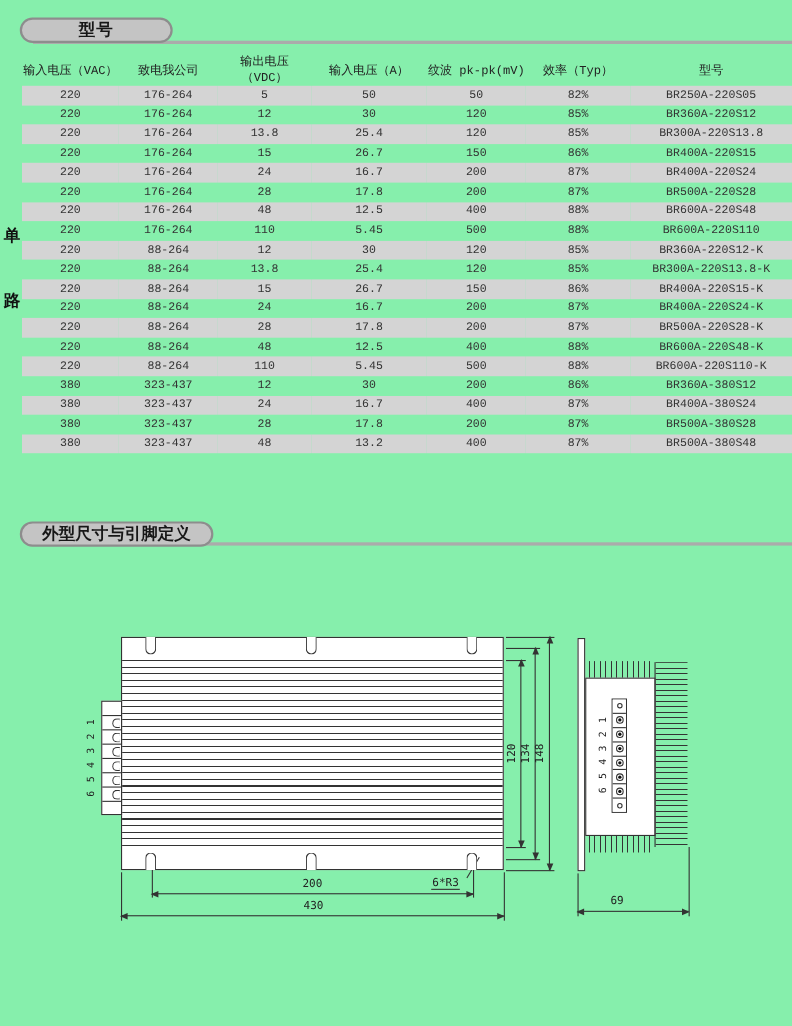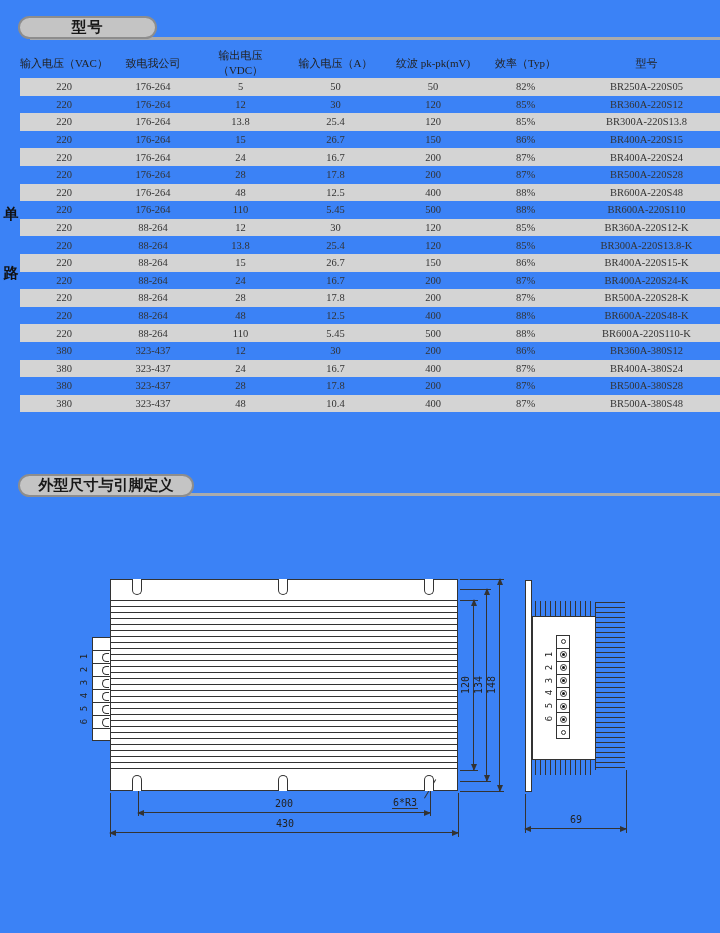--- a/index.html
+++ b/index.html
@@ -1,35 +1,35 @@
 <!DOCTYPE html>
 <html style="--row-shade: #d4d4d4; --tab-fill: #c4c4c4; --tab-border: #8d8d8d; --rule: #ababab; --line: #333333;"><head>
 <meta charset="utf-8">
 <style>
   :root{
     --row-shade:#d4d4d4; --tab-fill:#c4c4c4; --tab-border:#8d8d8d;
     --rule:#ababab; --line:#333333; --ink:#1f1f1f;
   }
   *{box-sizing:border-box; margin:0; padding:0;}
   html,body{background:#fff;}
-  .page{position:relative; width:720px; height:933px; background:#3b82f6; overflow:hidden;
+  .page{position:relative; width:720px; height:933px; background:#86efac; overflow:hidden;
         font-family:"DejaVu Sans","Liberation Sans",sans-serif; color:var(--ink);}
 
   
   .rule{position:absolute; left:30px; right:0; height:3px; background:var(--rule);}
   .rule1{top:37px;} .rule2{top:493px;}
   .tab{position:absolute; height:23px; background:var(--tab-fill); border:2px solid var(--tab-border);
        border-radius:13px; display:flex; align-items:center; justify-content:center;
        font-size:15px; font-weight:700; color:#171717; letter-spacing:1px; z-index:2;}
   .tab1{left:18px; top:16px; width:139px;}
   .tab2{left:18px; top:474px; width:176px; letter-spacing:0;}
 
   
   table.models{position:absolute; left:20px; top:48px; width:700px; border-collapse:collapse;
-               table-layout:fixed; font-family:Liberation Serif, serif;}
+               table-layout:fixed; font-family:Liberation Mono, monospace;}
   table.models th{height:26px; font-size:11px; font-weight:400; color:#222; text-align:center; vertical-align:middle;}
   table.models td{height:17.6px; font-size:10.5px; color:#333; text-align:center; vertical-align:middle; padding:0;}
   table.models tr.shade td{background:var(--row-shade);}
   .c0{width:88px;} .c1{width:90px;} .c2{width:85px;} .c3{width:105px;}
   .c4{width:90px;} .c5{width:95px;} .c6{width:147px;}
 
   .group-char{position:absolute; left:3px; width:16px; font-size:15px; font-weight:700; color:#111; text-align:center;}
   .gc1{top:205px;} .gc2{top:264px;}
 
   .note{position:absolute; left:18px; top:446px; font-size:13px; color:#1a1a1a; letter-spacing:0.5px;}
@@ -284,21 +284,21 @@
           <td>28</td>
           <td>17.8</td>
           <td>200</td>
           <td>87%</td>
           <td>BR500A-380S28</td>
         </tr>
         <tr class="shade">
           <td>380</td>
           <td>323-437</td>
           <td>48</td>
-          <td>10.4</td>
+          <td>13.2</td>
           <td>400</td>
           <td>87%</td>
           <td>BR500A-380S48</td>
         </tr>
       </tbody>
   </table>
 
   <span class="group-char gc1">单</span>
   <span class="group-char gc2">路</span>
 
@@ -411,16 +411,16 @@
     <span class="pinlab" style="left:544px; top:109px;">1</span>
     <span class="pinlab" style="left:544px; top:122px;">2</span>
     <span class="pinlab" style="left:544px; top:135px;">3</span>
     <span class="pinlab" style="left:544px; top:147px;">4</span>
     <span class="pinlab" style="left:544px; top:160px;">5</span>
     <span class="pinlab" style="left:544px; top:173px;">6</span>
 
     <div class="extv" style="left:525px; top:254px; height:39px;"></div>
     <div class="extv" style="left:626px; top:230px; height:63px;"></div>
     <div class="hdim" style="left:525px; top:288px; width:101px;"></div>
-    <span class="dimtext" style="left:561px; top:274px; width:30px;">69</span>
+    <span class="dimtext" style="left:546px; top:274px; width:30px;">69</span>
 
   </div>
 </div>
 
 </body></html>

